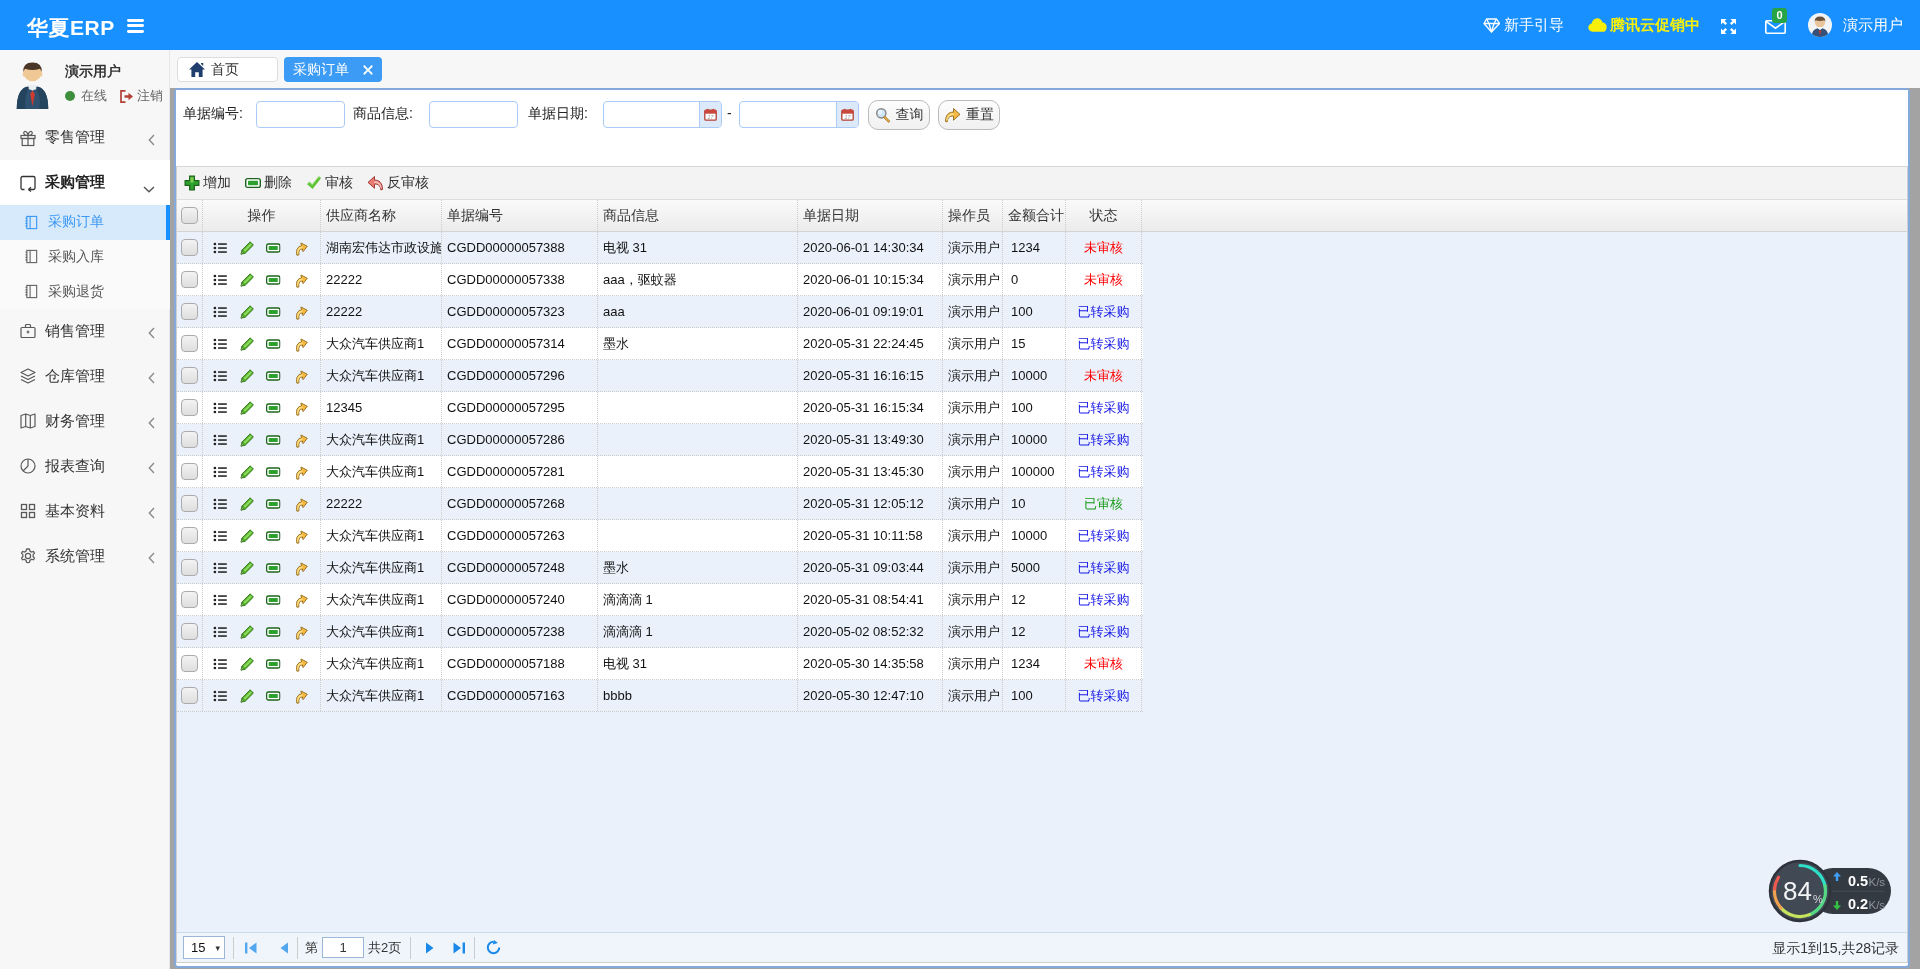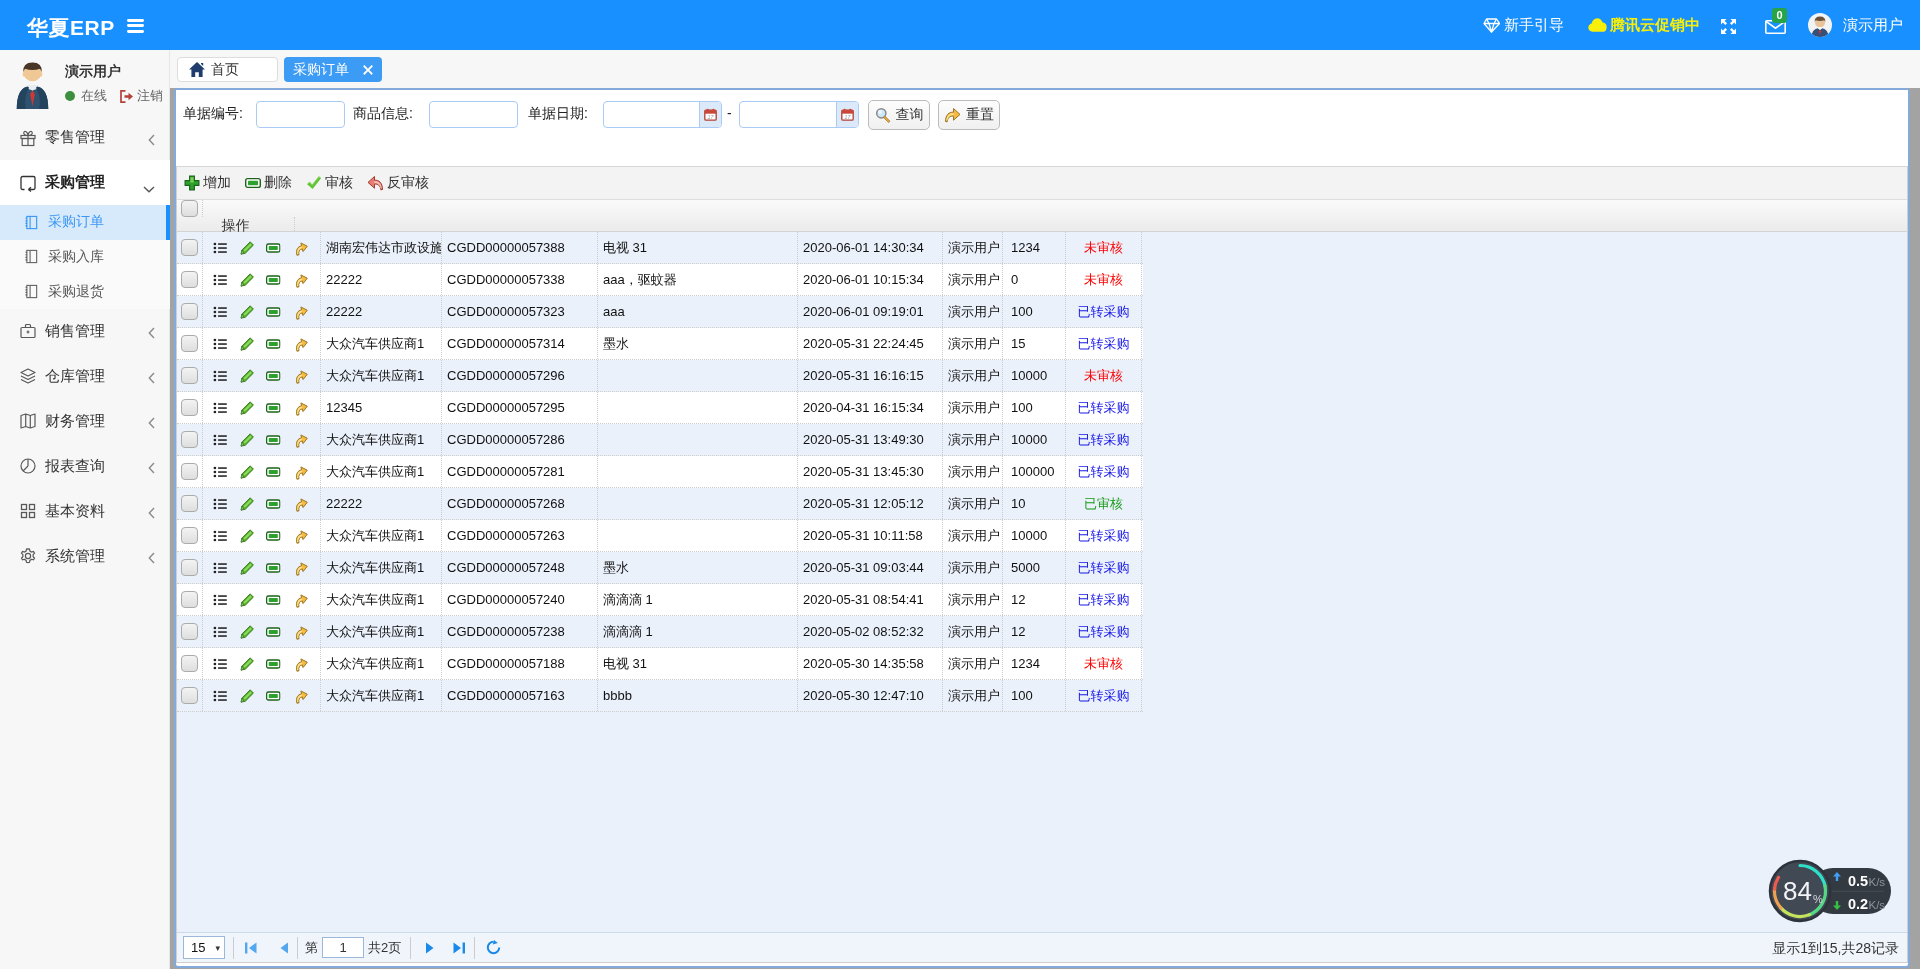--- a/index.html
+++ b/index.html
@@ -30,26 +30,26 @@
 .content { position:absolute; left:170px; top:50px; width:1750px; height:919px; background:#a3a3a3; }
 .tabbar { position:absolute; left:0; top:0; width:1750px; height:38px; background:#f7f7f7; }
 .tab1 { position:absolute; left:7px; top:7px; width:101px; height:25px; background:#fff; border:1px solid #ddd; border-radius:4px; display:flex; align-items:center; font-size:14px; color:#333; }
 .tab2 { position:absolute; left:114px; top:7px; width:98px; height:25px; background:#3c9bf4; border-radius:4px; display:flex; align-items:center; font-size:14px; color:#fff; position:relative; }
 
 .panel { position:absolute; left:4px; top:38px; width:1736px; height:880px; border:2px solid #84a9db; border-radius:4px; background:#fff; }
 .phead { height:31px; background:linear-gradient(#e9f1fc,#e0ecfa); border-bottom:1px solid #b9d0ea; display:flex; align-items:center; font-size:14px; font-weight:bold; color:#222; }
 .search { height:46px; background:#fff; font-size:14px; color:#222; }
 .search > span:not(.inp):not(.btn) { top:15px; }
 .inp { height:27px; border:1px solid #a9cbf5; border-radius:4px; background:#fff; }
-.btn { height:30px; border:1px solid #bbb; border-radius:5px; background:linear-gradient(#fdfdfd,#f0f0f0); display:flex; align-items:center; justify-content:center; font-size:14px; color:#333; }
+.btn { height:30px; border:1px solid #bbb; border-radius:10px; background:linear-gradient(#fdfdfd,#f0f0f0); display:flex; align-items:center; justify-content:center; font-size:14px; color:#333; }
 .grid { position:absolute; left:0px; top:76px; width:1732px; height:797px; border:1px solid #cfcfcf; border-top:1px solid #d6d6d6; display:flex; flex-direction:column; background:#eaf1fb; }
 .toolbar { height:33px; background:#f3f3f3; border-bottom:1px solid #ddd; display:flex; align-items:center; font-size:14px; color:#333; }
 .titem { display:flex; align-items:center; margin-right:14px; }
 .titem svg { margin-right:4px; }
-.thead { height:32px; background:linear-gradient(#fafafa,#ebebeb); border-bottom:1px solid #d4d4d4; display:flex; font-size:14px; color:#333;flex-direction:column; }
+.thead { height:32px; background:linear-gradient(#fafafa,#ebebeb); border-bottom:1px solid #d4d4d4; display:flex; font-size:14px; color:#333; }
 .thead .c { display:flex; align-items:center; border-right:1px dotted #ccc; padding-left:5px; }
 .row { height:32px; display:flex; font-size:13px; color:#111; border-bottom:1px dotted #ccc; background:#fff; width:966px;text-align:center; }
 .row.alt { background:#eaf1fb; }
 .row .c { display:flex; align-items:center; border-right:1px dotted #ccc; padding-left:5px; overflow:hidden; white-space:nowrap; }
 .cc { justify-content:center; padding-left:0 !important; }
 .filler { flex:1; background:#eaf1fb; }
 .pager { height:30px; background:#f0f5fc; border-top:1px solid #ccd9ea; display:flex; align-items:center; font-size:13px; color:#333; position:relative; }
 .psep { width:1px; height:22px; background:#ccc; margin:0 6px; }
 .ckb { width:17px; height:17px; border:1px solid #ababab; border-radius:4px; background:linear-gradient(#f3f3f3,#dedede); }
 
@@ -466,21 +466,21 @@
               <svg class="ri" width="16" height="16">
                 <use href="#i-card"></use>
               </svg>
               <svg class="ri" width="17" height="16">
                 <use href="#i-arrow"></use>
               </svg>
             </div>
         <div class="c w2">12345</div>
         <div class="c w3">CGDD00000057295</div>
         <div class="c w4"></div>
-        <div class="c w5">2020-04-31 16:15:34</div>
+        <div class="c w5">2020-05-31 16:15:34</div>
         <div class="c w6">演示用户</div>
         <div class="c w7 amt">100</div>
         <div class="c w8 cc st-b">已转采购</div>
       </div>
       <div class="row alt">
         <div class="c w0 cc">
               <span class="ckb"></span>
             </div>
         <div class="c w1 ops">
               <svg class="ri" width="16" height="16">

